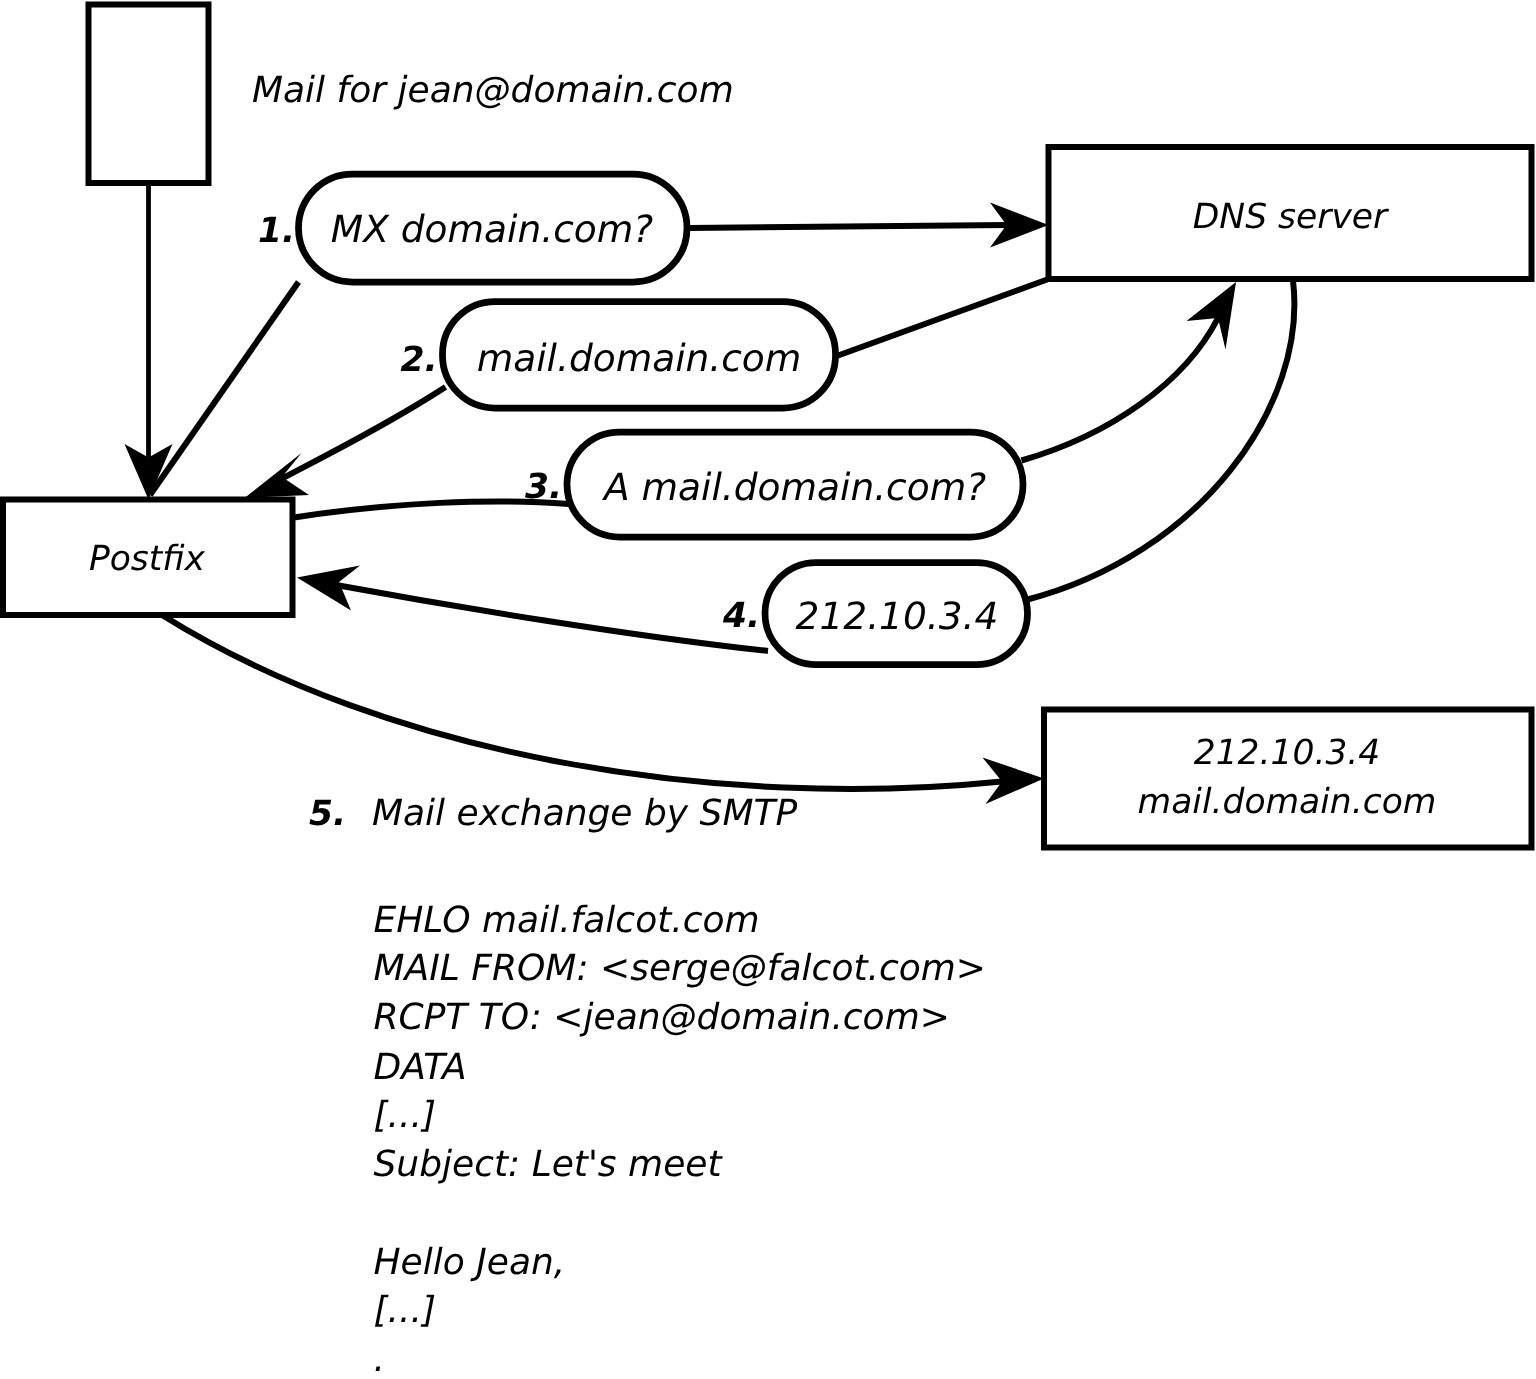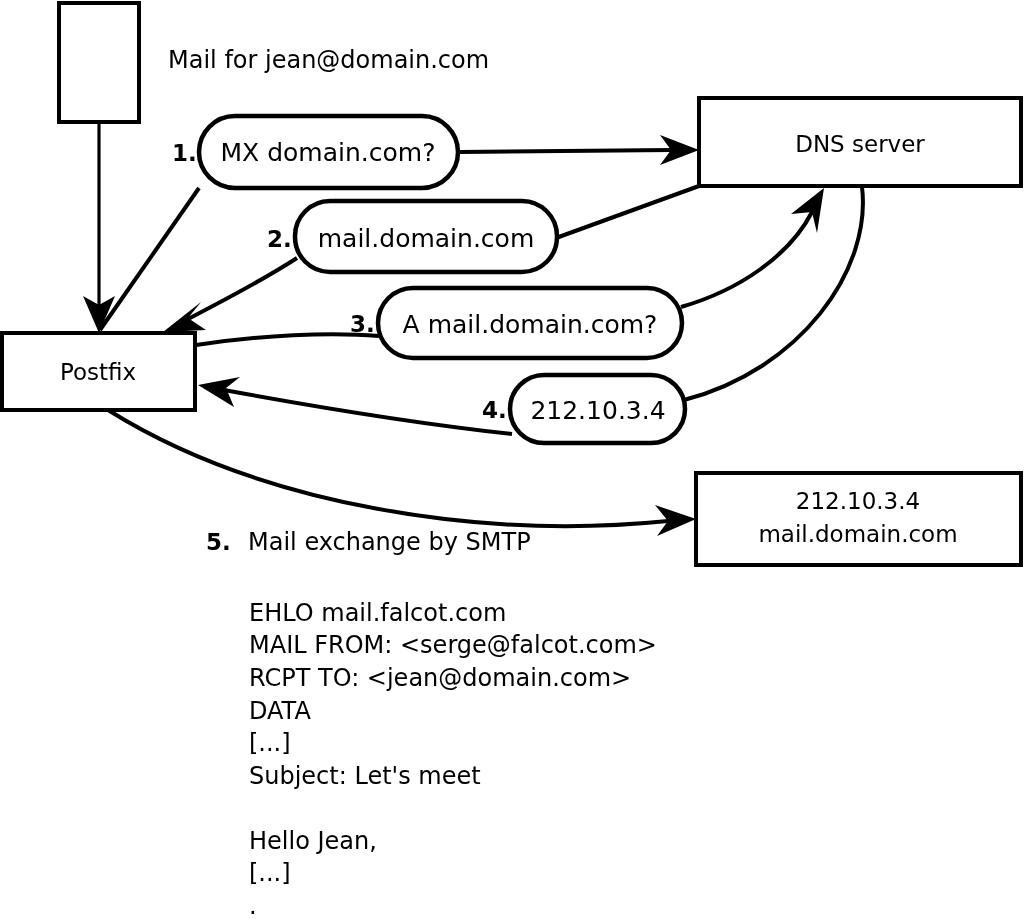--- a/index.html
+++ b/index.html
@@ -11,20 +11,21 @@
     width: 1024px;
     height: 919px;
     font-family: "DejaVu Sans", sans-serif;
     color: #000000;
     overflow: hidden;
   }
   #diagram-root {
     position: relative;
     width: 1024px;
     height: 919px;
+    font-style: italic;
   }
   svg.diagram {
     display: block;
     width: 1024px;
     height: 919px;
   }
   .node-box {
     fill: #ffffff;
     stroke: #000000;
     stroke-width: 4;

